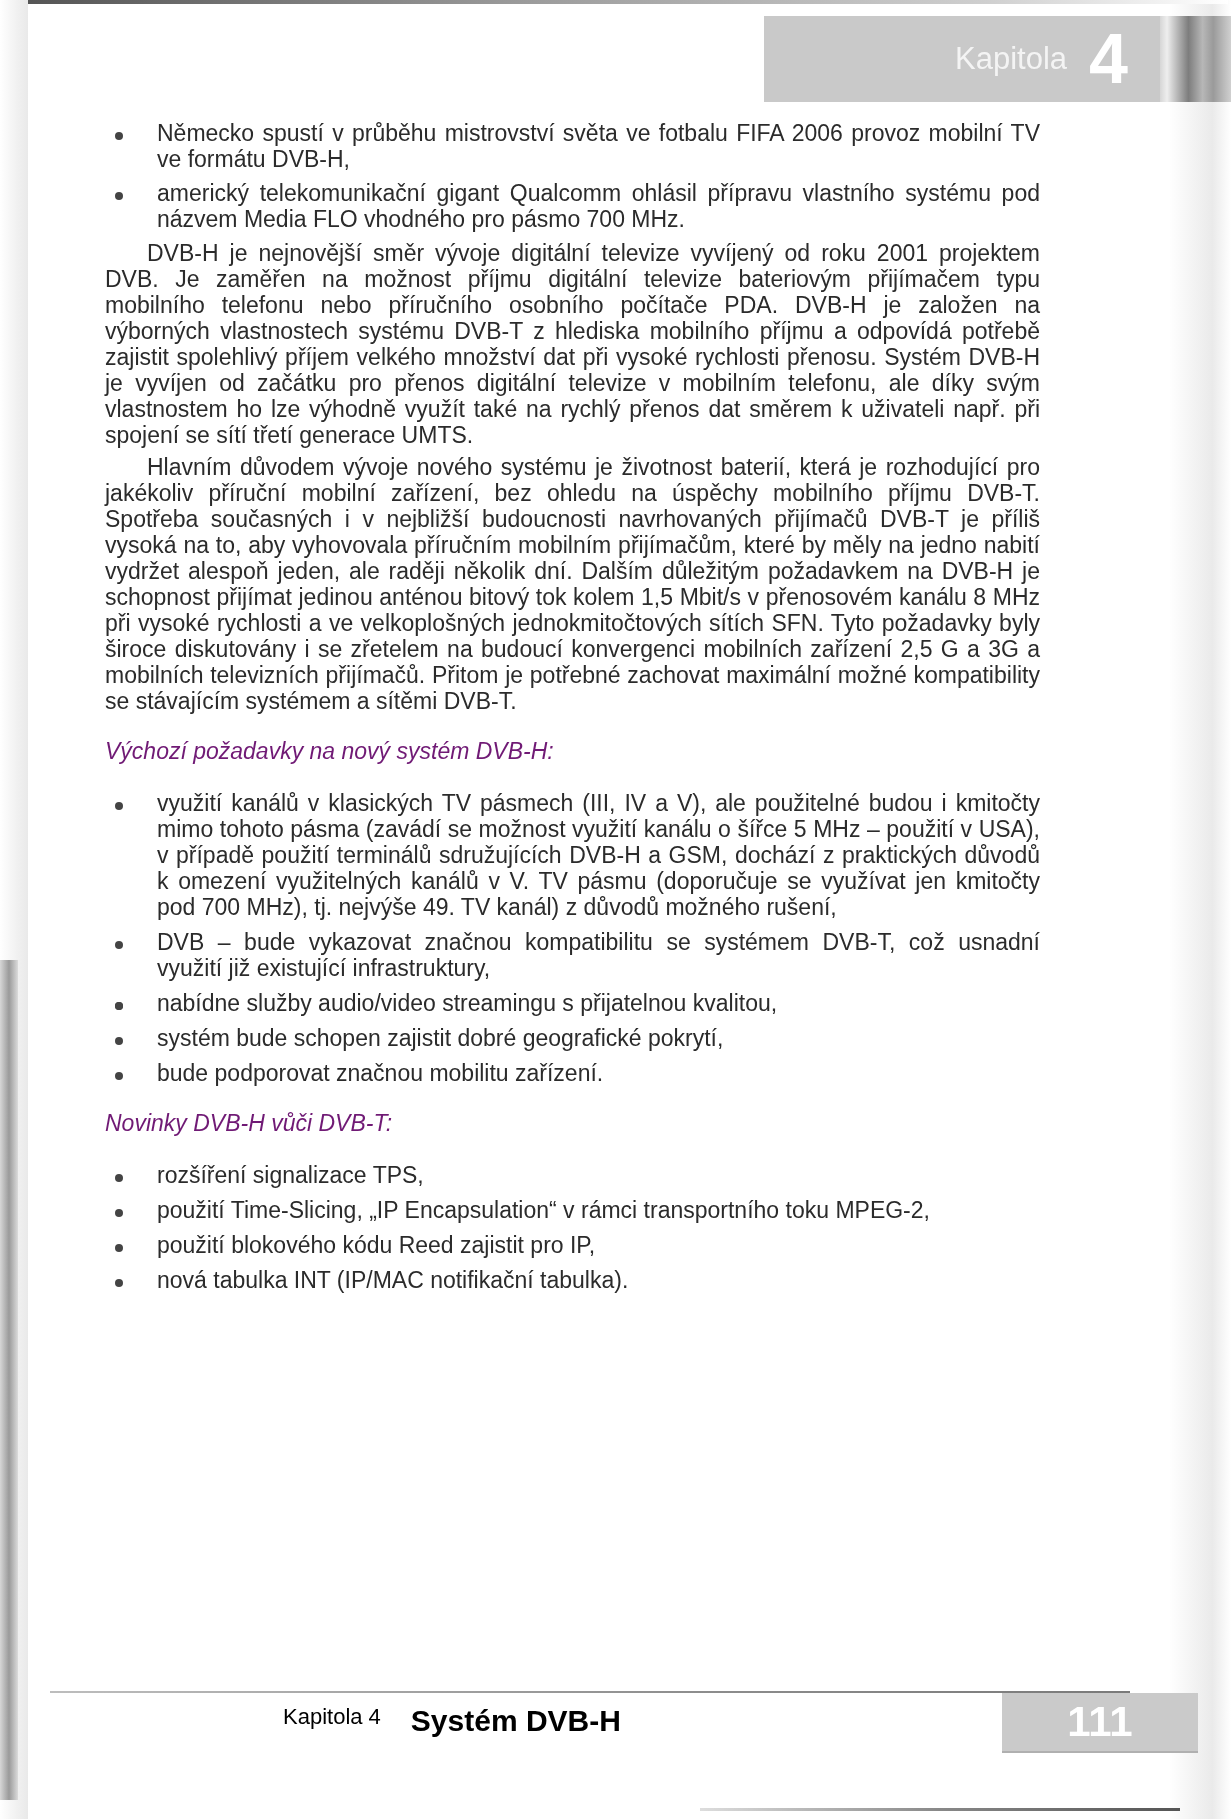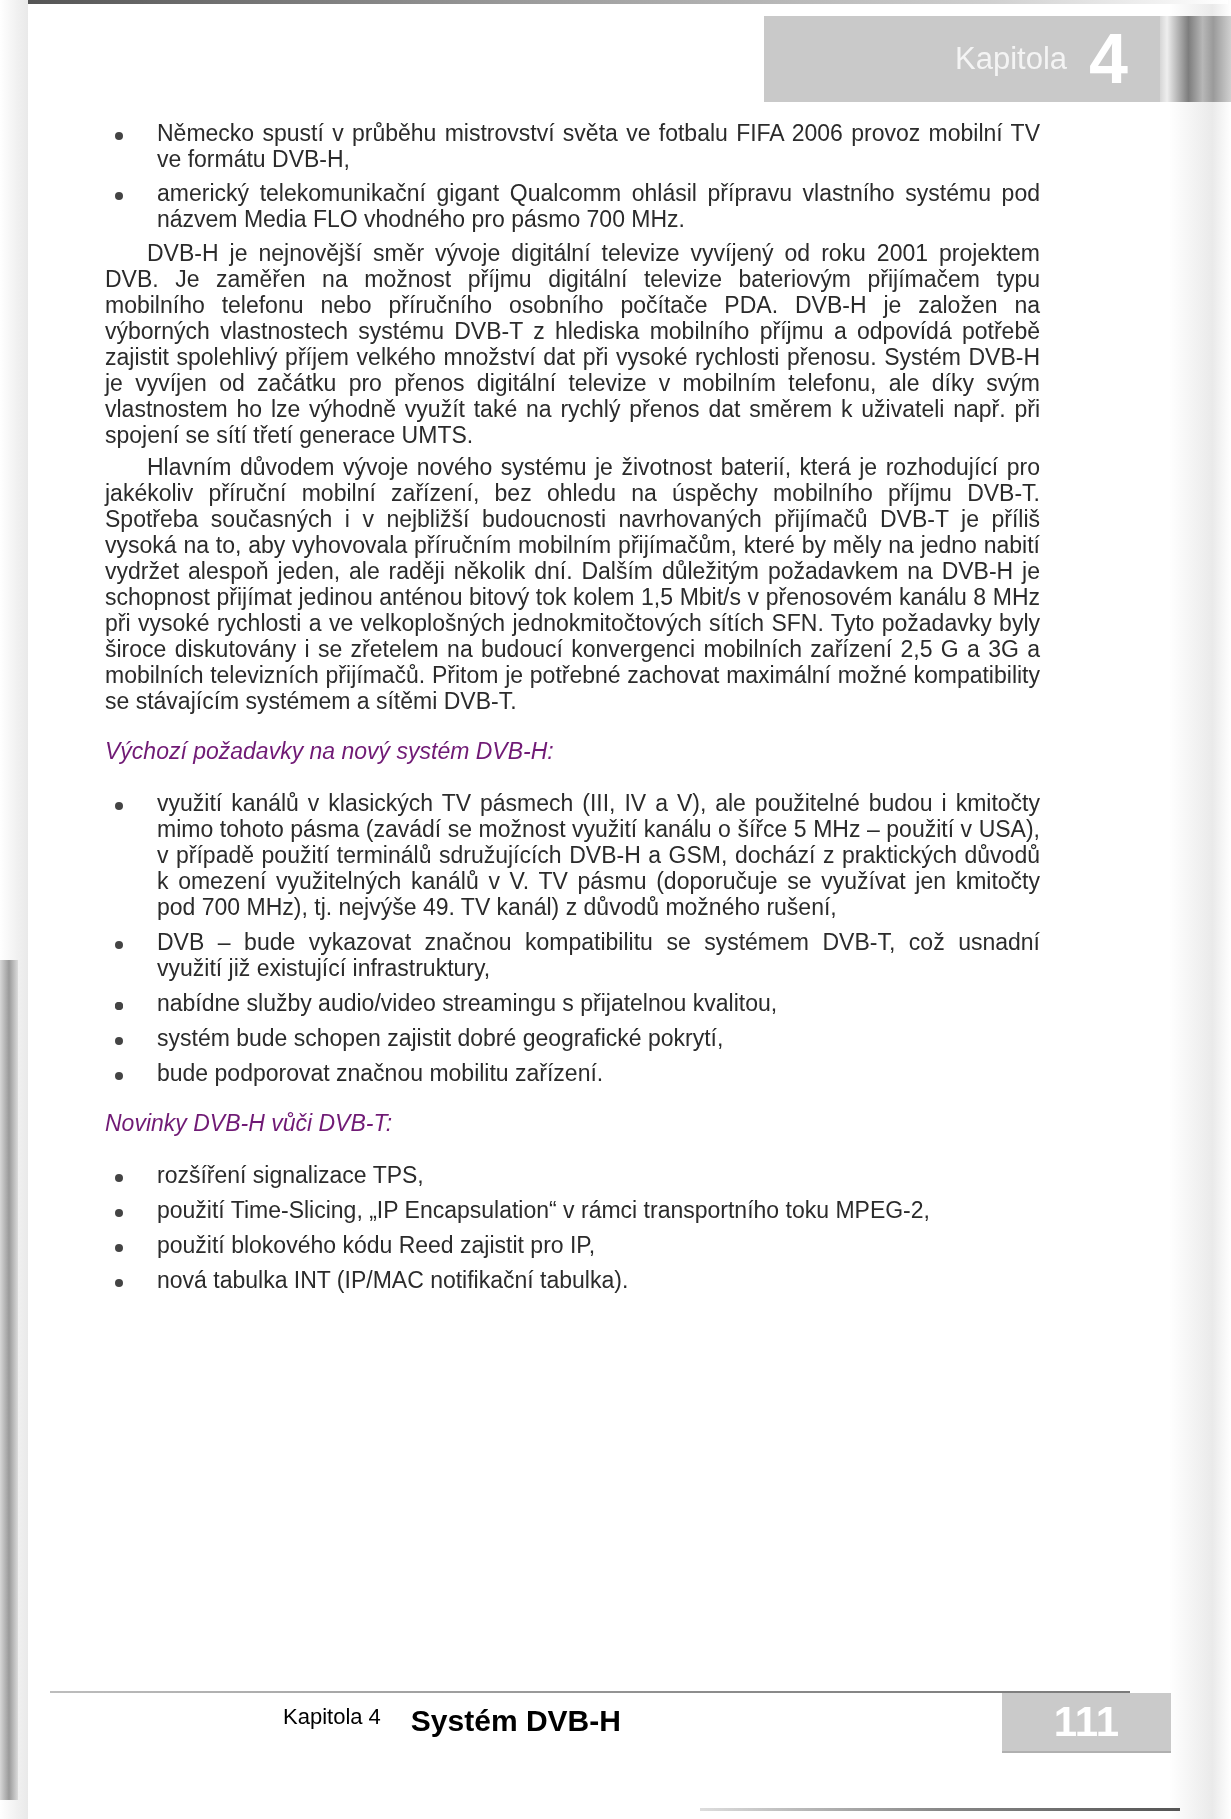--- a/index.html
+++ b/index.html
@@ -65,21 +65,21 @@
       position: absolute; left: 700px; top: 1808px; width: 480px; height: 3px;
       background: linear-gradient(to right, #dddddd 0%, #888 50%, #555 100%);
     }
     .footer-text {
       position: absolute; left: 283px; top: 1704px; color: #000000;
       display: flex; align-items: flex-start;
     }
     .footer-text .chap { font-size: 22px; margin-right: 30px; }
     .footer-text .title { font-size: 30px; font-weight: bold; }
     .page-box {
-      position: absolute; left: 1002px; top: 1693px; width: 169px; height: 58px;
+      position: absolute; left: 1002px; top: 1693px; width: 196px; height: 58px;
       background: #cacaca; border-bottom: 2px solid #b0b0b0;
       display: flex; align-items: center; justify-content: center;
       color: #ffffff; font-size: 42px; font-weight: bold;
     }
   </style>
 </head>
 <body>
 
 <div class="left-edge"></div>
 <div class="left-edge-dark"></div>

